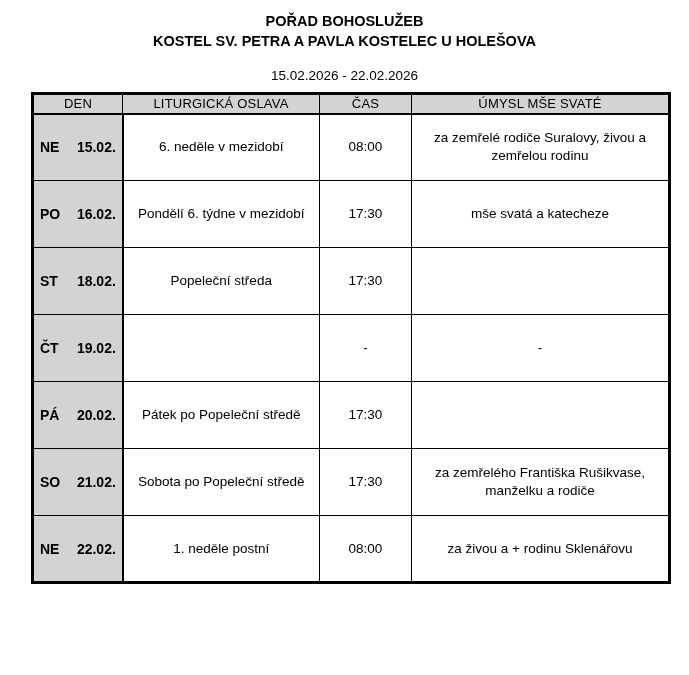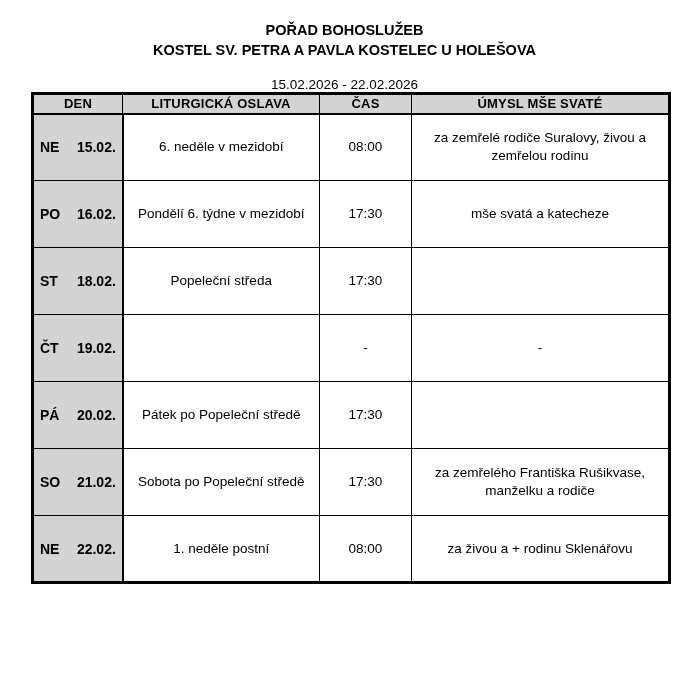--- a/index.html
+++ b/index.html
@@ -15,21 +15,21 @@
   }
   body {
     width: 689px;
     height: 675px;
     font-family: "Liberation Sans", sans-serif;
     color: #000;
     position: relative;
   }
   .title-block {
     text-align: center;
-    padding-top: 20px;
+    padding-top: 11px;
   }
   .title-line1, .title-line2 {
     font-size: 14.5px;
     font-weight: bold;
     line-height: 20px;
   }
   .title-line3 {
     font-size: 13.5px;
     font-weight: normal;
     line-height: 19px;
@@ -46,21 +46,21 @@
   }
   col.c-day   { width: 90px; }
   col.c-cel   { width: 197px; }
   col.c-time  { width: 92px; }
   col.c-int   { width: 258px; }
   th {
     background: var(--header-bg);
     border: 1px solid var(--border-color);
     border-bottom: 2px solid var(--border-color);
     font-size: 13px;
-    font-weight: bold;
+    font-weight: normal;
     height: 20px;
     padding: 0 16px;
     text-align: center;
     letter-spacing: 0.2px;
   }
   td {
     border: 1px solid var(--border-color);
     height: 67px;
     font-size: 13.5px;
     text-align: center;

